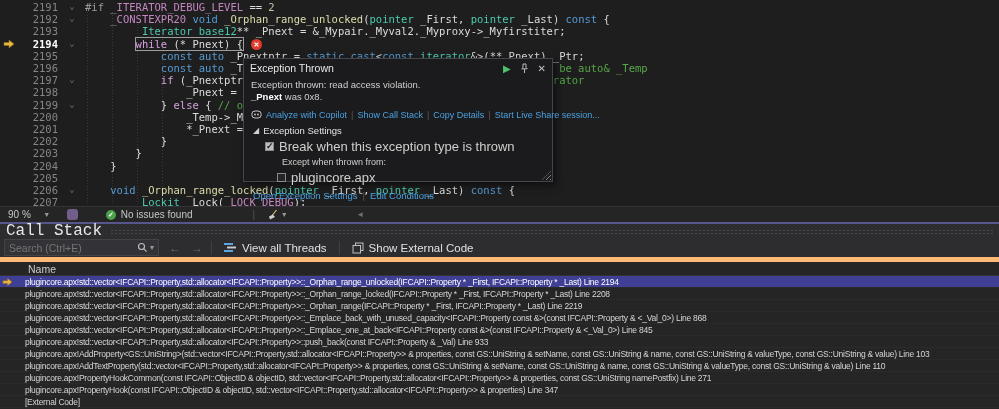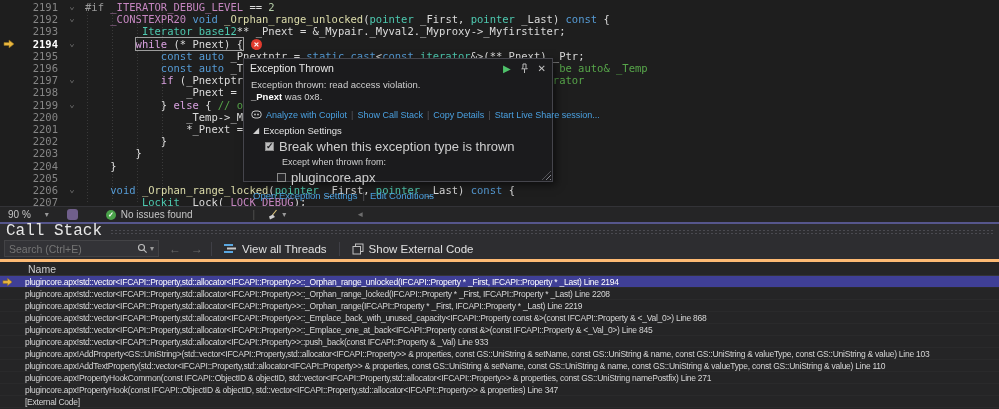--- a/index.html
+++ b/index.html
@@ -41,21 +41,21 @@
   .cleanup { display:flex; align-items:center; gap:3px; margin-left:12px; }
   .hscroll-arrow { color:#6e6e6e; font-size:8px; margin-left:70px; }
   
   .splitter { position:absolute; left:0; top:222px; width:999px; height:2px; background:#56568c; }
   
   .cs-panel { position:absolute; left:0; top:224px; width:999px; height:185px; background:#252526; }
   .cs-title { height:14px; display:flex; align-items:center; background:#2d2d30; padding:0 6px; }
   .cs-title-text { font-size:16px; color:#e8e8e8; white-space:nowrap;font-family:Liberation Mono, monospace; }
   .cs-title-texture { flex:1; height:6px; margin-left:8px; margin-top:2px;
     background-image: radial-gradient(circle,#4a4a50 0.8px, transparent 0.9px); background-size:4px 3px; }
-  .cs-toolbar { height:24px; display:flex; align-items:center; background:#2d2d30; border-bottom:3px solid #fdba74; padding:0 4px; }
+  .cs-toolbar { height:24px; display:flex; align-items:center; background:#2d2d30; border-bottom:5px solid #fdba74; padding:0 4px; }
   .cs-search { width:155px; height:17px; background:#333337; border:1px solid #434346; display:flex; align-items:center; padding:0 4px; }
   .cs-search input { flex:1; background:transparent; border:none; outline:none; color:#999; font-size:10.5px;
     font-family:"Liberation Sans",sans-serif; min-width:0;}
   .cs-search .icons { display:flex; align-items:center; gap:2px; color:#bbb; }
   .nav-arrow { color:#6a6a6a; font-size:12px; margin-left:10px; }
   .tb-sep { width:1px; height:14px; background:#3f3f46; margin:0 8px; }
   .tb-btn { display:flex; align-items:center; gap:5px; font-size:11.5px; color:#e0e0e0; padding:2px 4px; }
   .cs-header { height:14px; border-bottom:1px solid #333337; font-size:10.5px; color:#cccccc; padding-left:28px;
     display:flex; align-items:center; }
   .cs-rows { position:relative; }

